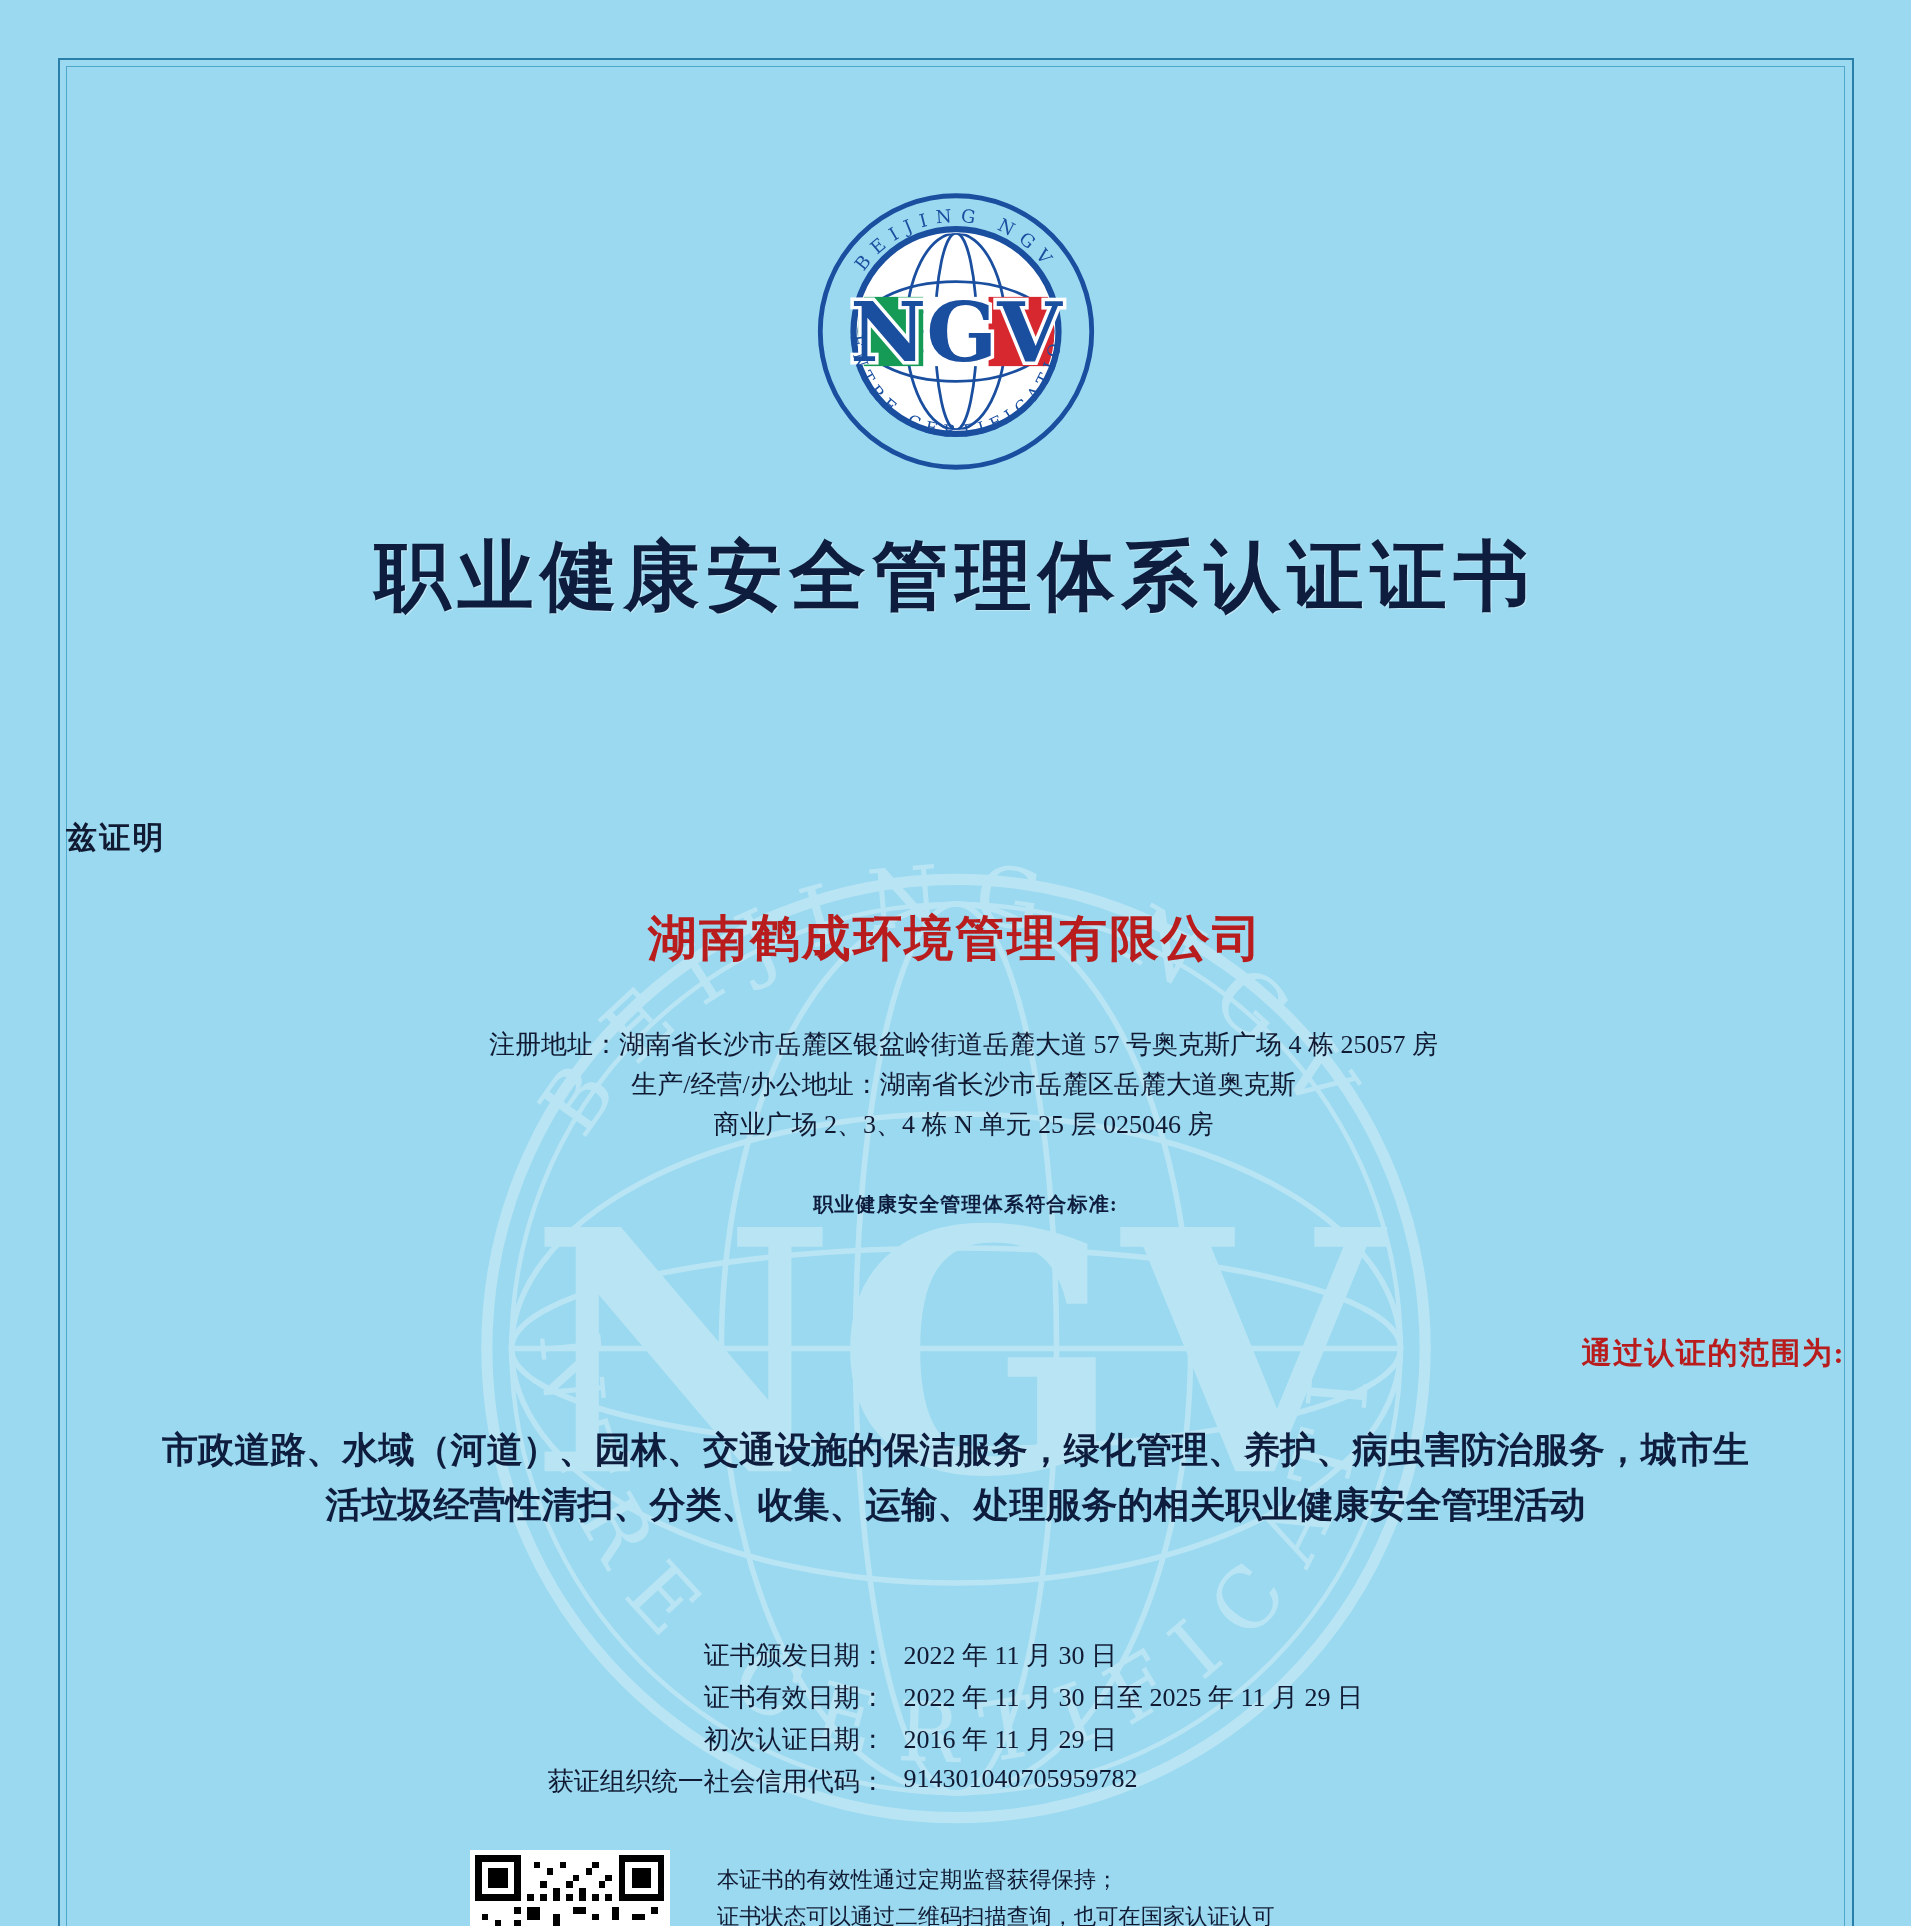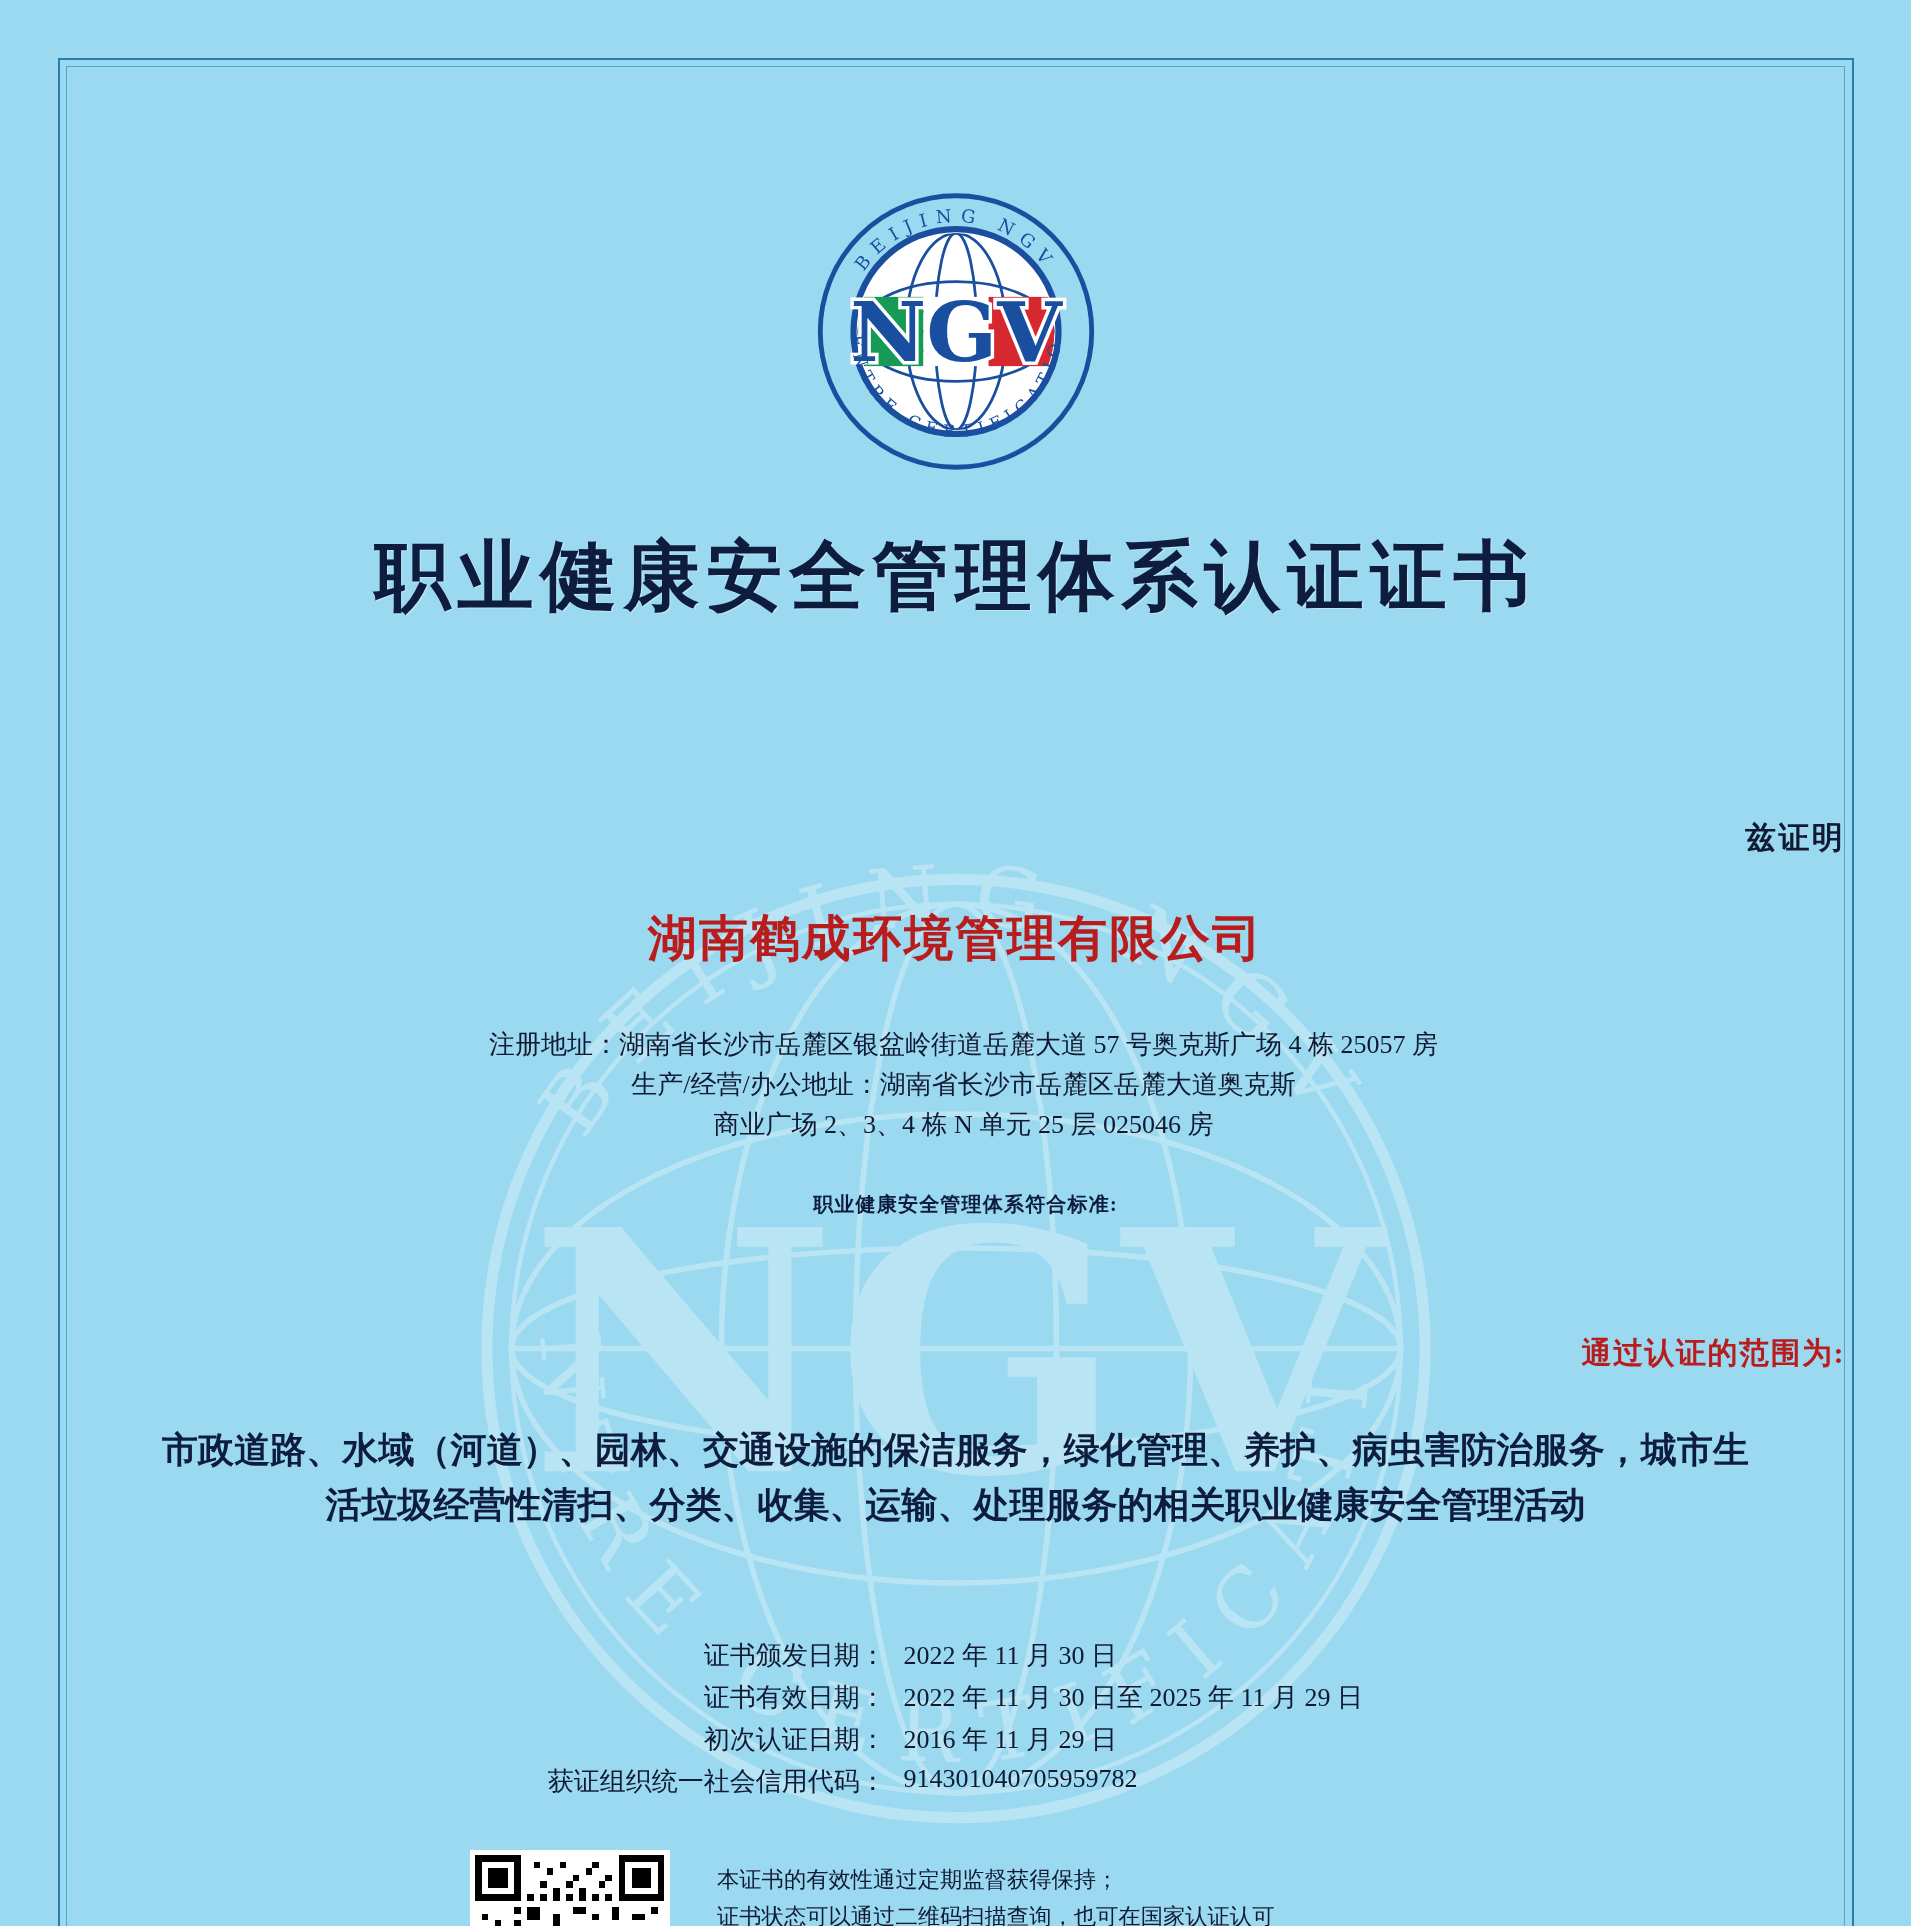--- a/index.html
+++ b/index.html
@@ -83,21 +83,21 @@
     top: 636px;
     text-align: center;
     font-size: 28.5px;
     color: #111a33;
     letter-spacing: 0.8px;
   }
   .hereby {
     position: absolute;
     left: 0; right: 0;
     top: 751px;
-    text-align: right;
+    text-align: left;
     font-size: 31px;
     font-weight: bold;
     color: #111a33;
     letter-spacing: 2.3px;
   }
   .company {
     position: absolute;
     left: 0; right: 0;
     top: 840px;
     text-align: center;

